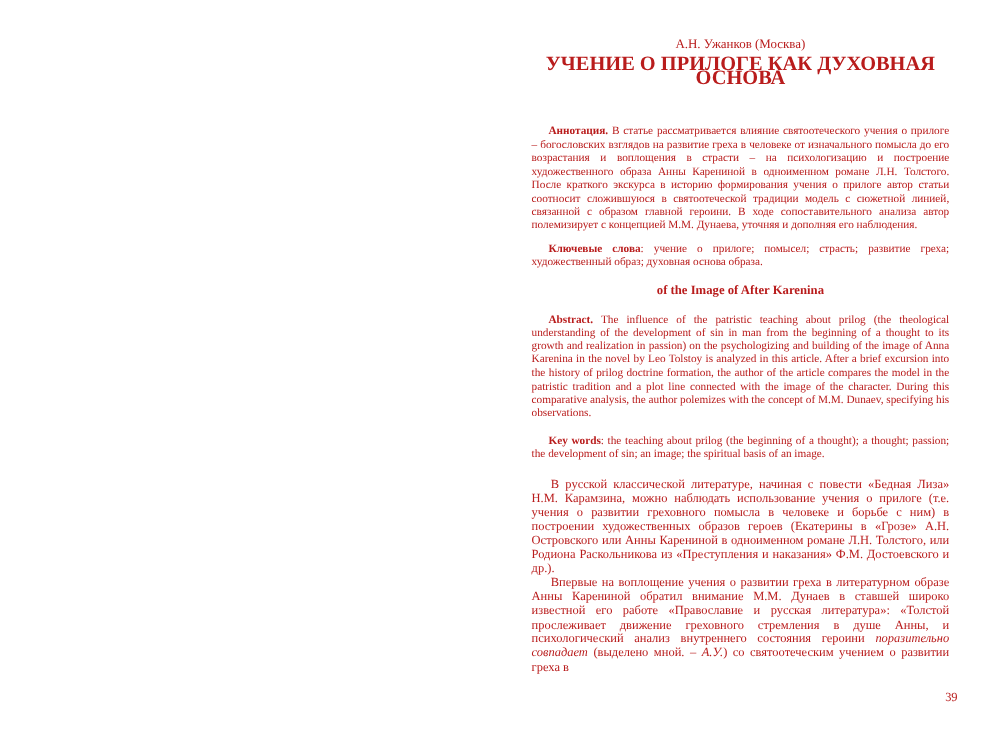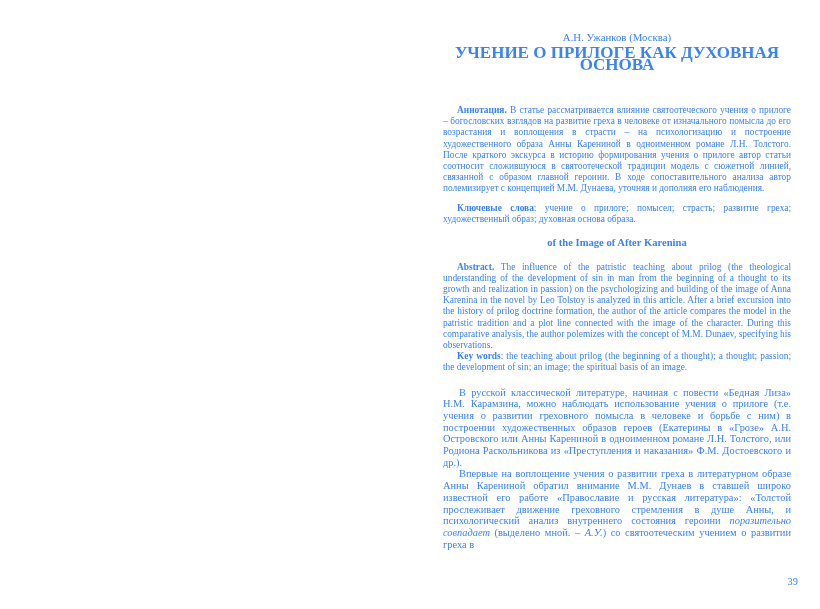--- a/index.html
+++ b/index.html
@@ -7,21 +7,21 @@
     padding: 0;
     background: #ffffff;
   }
   .canvas {
     position: relative;
     width: 820px;
     height: 609px;
     background: #ffffff;
     overflow: hidden;
     font-family: "Liberation Serif", "DejaVu Serif", serif;
-    color: #3b82f6;
+    color: #b91c1c;
   }
   .column {
     position: absolute;
     left: 443px;
     top: 28px;
     width: 348px;
   }
   .author-line {
     font-size: 10.8px;
     line-height: 12px;
@@ -47,21 +47,21 @@
   .keywords-ru { margin-top: 8px; }
   .author-en { margin-top: 16px; }
   .title-en {
     margin-top: 12px;
     font-weight: bold;
     font-size: 10.6px;
     line-height: 11.5px;
     text-align: center;
   }
   .abstract { margin-top: 13px; }
-  .keywords-en { margin-top: 0; }
+  .keywords-en { margin-top: 12px; }
   .p-body {
     font-size: 10.4px;
     line-height: 11.7px;
     text-align: justify;
     text-indent: 16px;
     margin: 0;
   }
   .body-p1 { margin-top: 13px; }
   .body-p2 { margin-top: 0; }
   .bold { font-weight: bold; }

